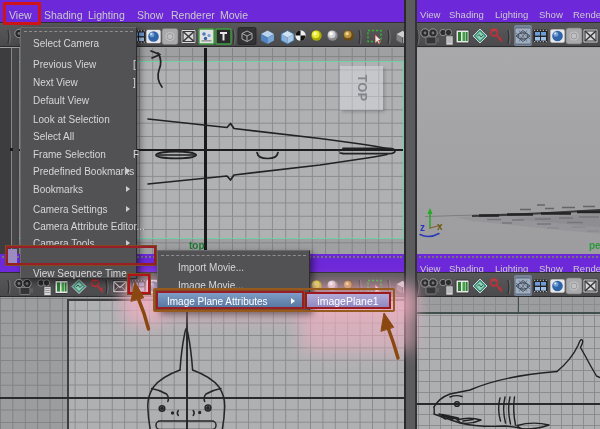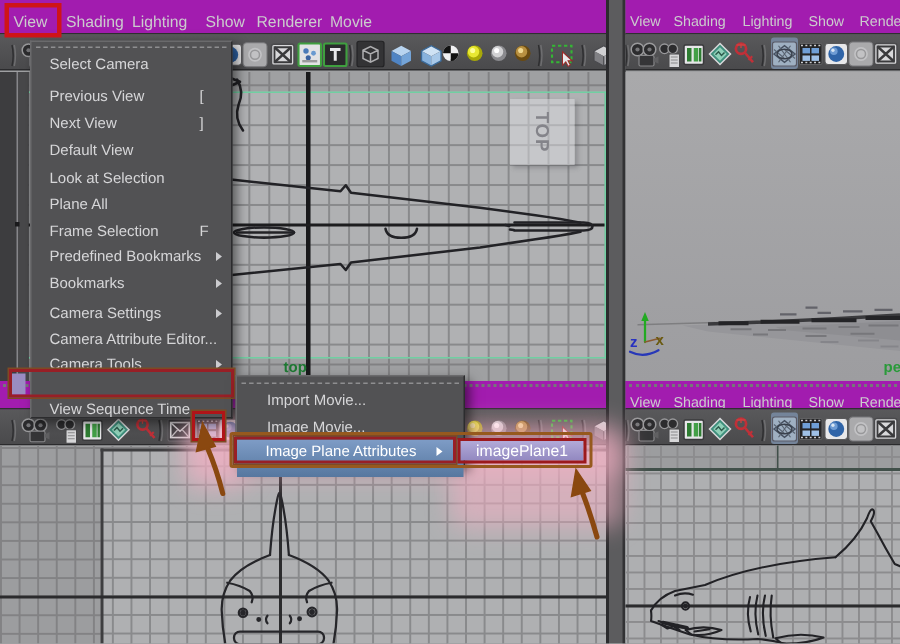--- a/index.html
+++ b/index.html
@@ -1,18 +1,18 @@
 <!DOCTYPE html>
 <html><head><meta charset="utf-8"><style>
 
 * { margin:0; padding:0; box-sizing:border-box; }
 body { width:600px; height:429px; position:relative; overflow:hidden;
   background:#9fa0a2; font-family:"Liberation Sans", sans-serif; }
 .abs { position:absolute; }
-.mbar { position:absolute; height:22px; background:#a21caf; color:#cbcbcd;text-decoration:underline; }
+.mbar { position:absolute; height:22px; background:#6d28d9; color:#cbcbcd;text-decoration:underline; }
 .mbar span { position:absolute; top:9px; }
 .tbar { position:absolute; height:25px;
   background:linear-gradient(#59595b,#4a4a4c); border-top:1px solid #2f2f31; border-bottom:1px solid #2b2b2d; }
 .menu { position:absolute; background:#525254; border:1px solid #2c2c2e;
   border-top-color:#6a6a6c; border-left-color:#6a6a6c;
   box-shadow:3px 3px 7px rgba(0,0,0,0.5); color:#d6d6d8; font-size:10px; }
 .mi { position:absolute; left:0; right:0; height:17px; padding-left:12px; line-height:17px; white-space:nowrap; }
 .mi .sc { position:absolute; left:112px; }
 .mi .ar { position:absolute; right:6px; top:5px; width:0; height:0;
   border-left:4.5px solid #cccccf; border-top:3.5px solid transparent; border-bottom:3.5px solid transparent; }
@@ -564,43 +564,43 @@
 <path d="M97.5 100 Q95.5 113 98.5 128"></path>
 <path d="M40 123 Q52 119.5 64 123 Q54 127.5 44 126 Z"></path>
 <path d="M46 124 l10 -1.5"></path>
 <path d="M100 128.5 Q116 124 132 128 Q120 132.5 104 132 Z"></path>
 </g>
     </svg>
 </div>
 <div class="glow" style="left:128px;top:282px;width:288px;height:36px"></div>
 <div class="glow" style="left:300px;top:292px;width:116px;height:60px"></div>
 <div class="glow" style="left:122px;top:278px;width:44px;height:48px"></div>
-<div class="menu" style="left:20px;top:27px;width:135px;height:252px">
+<div class="menu" style="left:20px;top:27px;width:117px;height:252px">
 <div class="abs" style="left:3px;top:3px;right:3px;border-top:1px dashed #8e8e90"></div>
 <div class="mi" style="top:6.5px">Select Camera</div>
 <div class="mi" style="top:28px">Previous View<span class="sc">[</span></div>
 <div class="mi" style="top:46px">Next View<span class="sc">]</span></div>
 <div class="mi" style="top:83px">Look at Selection</div>
 <div class="mi" style="top:64px">Default View</div>
-<div class="mi" style="top:100px">Plane All</div>
+<div class="mi" style="top:100px">Select All</div>
 <div class="mi" style="top:117.5px">Frame Selection<span class="sc">F</span></div>
 <div class="mi" style="top:134.5px">Predefined Bookmarks<span class="ar"></span></div>
 <div class="mi" style="top:153px">Bookmarks<span class="ar"></span></div>
 <div class="mi" style="top:172.5px">Camera Settings<span class="ar"></span></div>
 <div class="mi" style="top:189.5px">Camera Attribute Editor...</div>
 <div class="mi" style="top:206.5px">Camera Tools<span class="ar"></span></div>
 <div class="mi" style="top:237px">View Sequence Time</div>
 </div>
 <div class="abs" style="left:8px;top:249px;width:9px;height:14px;background:#9a8cc2"></div>
 <div class="redbox2" style="left:6px;top:246px;width:150px;height:19px;border-width:2.5px"></div>
 <div class="menu" style="left:157px;top:250px;width:153px;height:61px">
 <div class="abs" style="left:3px;top:4px;right:3px;border-top:1px dashed #8e8e90"></div>
 <div class="mi" style="top:8px;padding-left:20px">Import Movie...</div>
 <div class="mi" style="top:26px;padding-left:20px">Image Movie...</div>
-<div class="mi hl" style="top:42px;height:25px;line-height:17px;padding-left:19px">Image Plane Attributes<span class="ar" style="border-left-color:#fff;top:4.5px;right:14px"></span></div>
+<div class="mi hl" style="top:42px;height:15px;line-height:17px;padding-left:9px">Image Plane Attributes<span class="ar" style="border-left-color:#fff;top:4.5px;right:14px"></span></div>
 </div>
 <div class="abs" style="left:153px;top:288px;width:242px;height:24px;border:2px solid #96591e;border-radius:2px"></div>
 <div class="redbox2" style="left:156px;top:291px;width:148px;height:18px"></div>
 <div class="abs" style="left:305px;top:292px;width:86px;height:17px;background:linear-gradient(#b2aad8,#9288c0);border:2px solid #9c191d;color:#fff;font-size:10.5px;text-align:center;line-height:14px">imagePlane1</div>
 <div class="redbox" style="left:3px;top:2px;width:38px;height:23px"></div>
 <div class="redbox2" style="left:128px;top:274px;width:22px;height:20px;border-color:#b01418"></div>
 <svg class="abs" style="left:0;top:0;pointer-events:none" width="600" height="429">
 <g stroke="#8a4810" fill="#8a4810" stroke-linecap="round">
 <path d="M148.5 329 Q144.5 313 138.5 299" stroke-width="3.4" fill="none"></path>
 <path d="M131 301 L135 282 L143.5 297.5 Z" stroke-width="1"></path>

